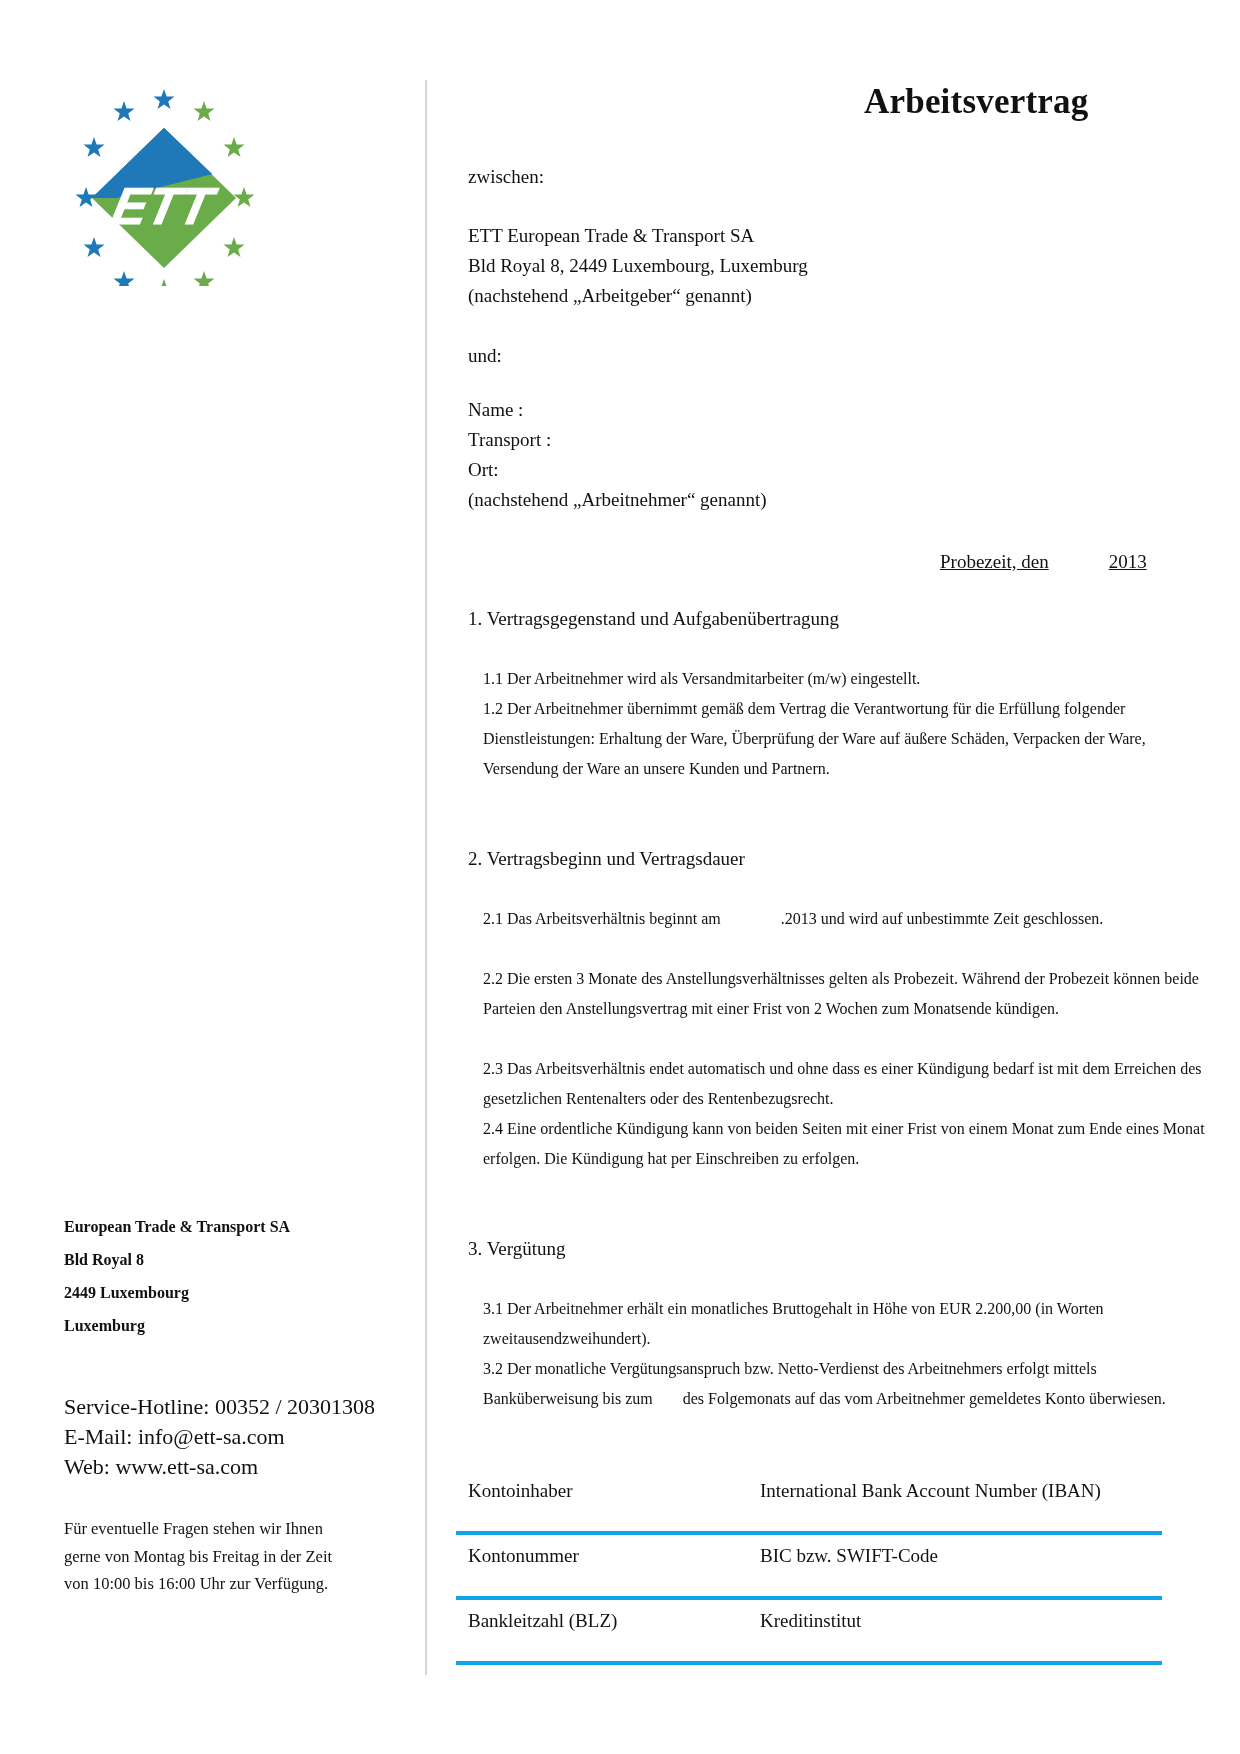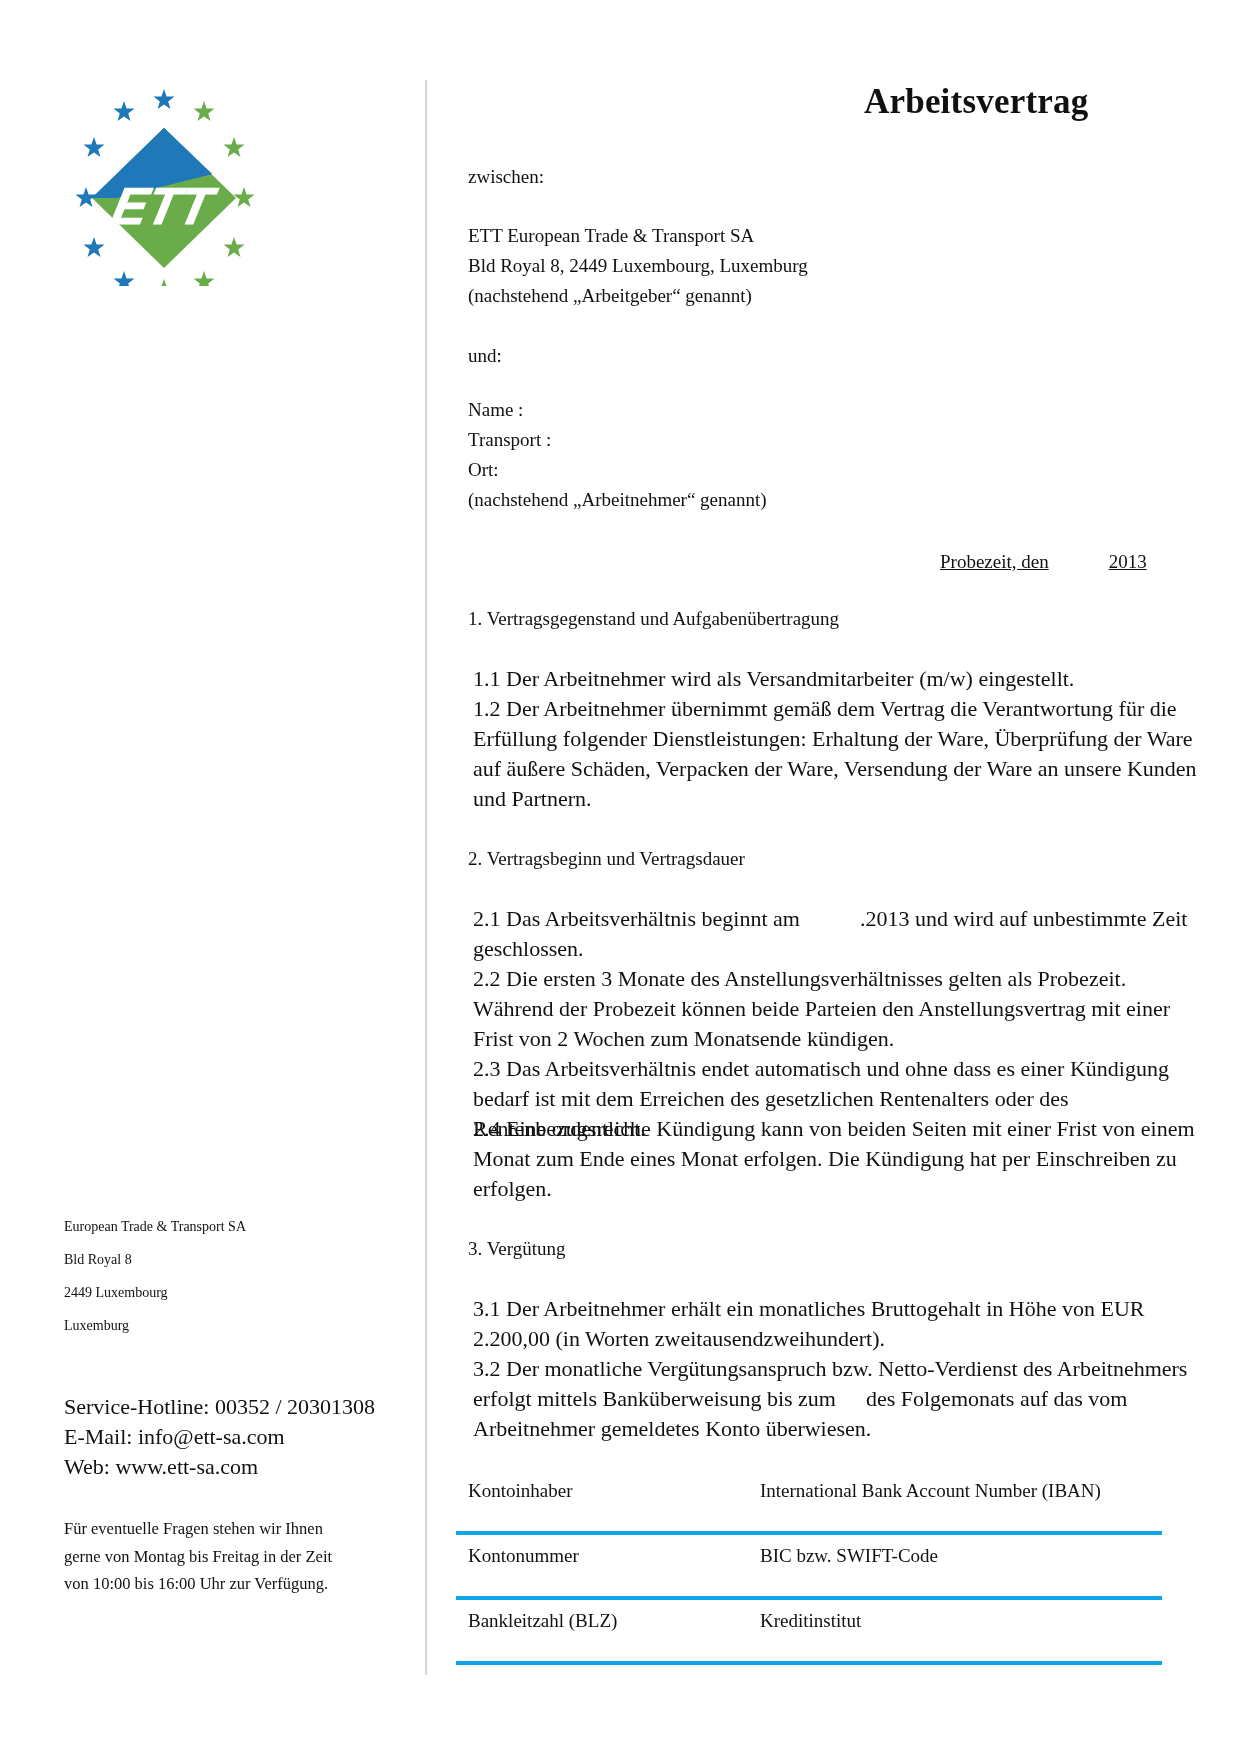--- a/index.html
+++ b/index.html
@@ -4,31 +4,31 @@
   <style>
     html, body { margin: 0; padding: 0; background: #ffffff; }
     body { width: 1240px; height: 1754px; position: relative; overflow: hidden;
            font-family: "Liberation Serif", "DejaVu Serif", serif; color: #111; }
     .logo { position: absolute; left: 64px; top: 86px; width: 200px; height: 200px; }
     .divider { position: absolute; left: 425px; top: 80px; width: 2px; height: 1595px; background: #d6d6d6; }
     .title { position: absolute; left: 864px; top: 82px; font-size: 35px; font-weight: bold;
              letter-spacing: 0.2px; }
     .main { position: absolute; left: 468px; top: 0; width: 730px; }
     .line { position: absolute; left: 0; font-size: 19px; line-height: 30px; white-space: nowrap; }
-    .para { position: absolute; left: 5px; width: 732px; font-size: 22px; line-height: 30px; }
+    .para { position: absolute; left: 15px; width: 732px; font-size: 16px; line-height: 30px; }
     .date { position: absolute; left: 940px; top: 547px; font-size: 19px; line-height: 30px;
             text-decoration: underline; white-space: pre; }
     .gap { display: inline-block; }
     .bank { position: absolute; left: 456px; top: 1470px; width: 706px; }
     .bank-row { position: relative; height: 61px; border-bottom: 4px solid #0ea5e9; }
     .bank-cell { position: absolute; top: 10px; font-size: 19px; white-space: nowrap; }
     .bank-cell.c1 { left: 12px; }
     .bank-cell.c2 { left: 304px; }
     .side { position: absolute; left: 64px; font-family: "Liberation Serif", "DejaVu Serif", serif; }
-    .side-addr { top: 1210px; font-size: 14px; line-height: 33px; }
+    .side-addr { top: 1210px; font-size: 16px; line-height: 33px; font-weight: bold; }
     .side-contact { top: 1392px; font-size: 22px; line-height: 30px; }
     .side-note { top: 1515px; font-size: 16.5px; line-height: 27.5px; }
     .side div { white-space: nowrap; }
   </style>
 </head>
 <body>
 
 <div class="logo">
   <svg width="200" height="200" viewBox="0 0 200 200">
     <defs>

